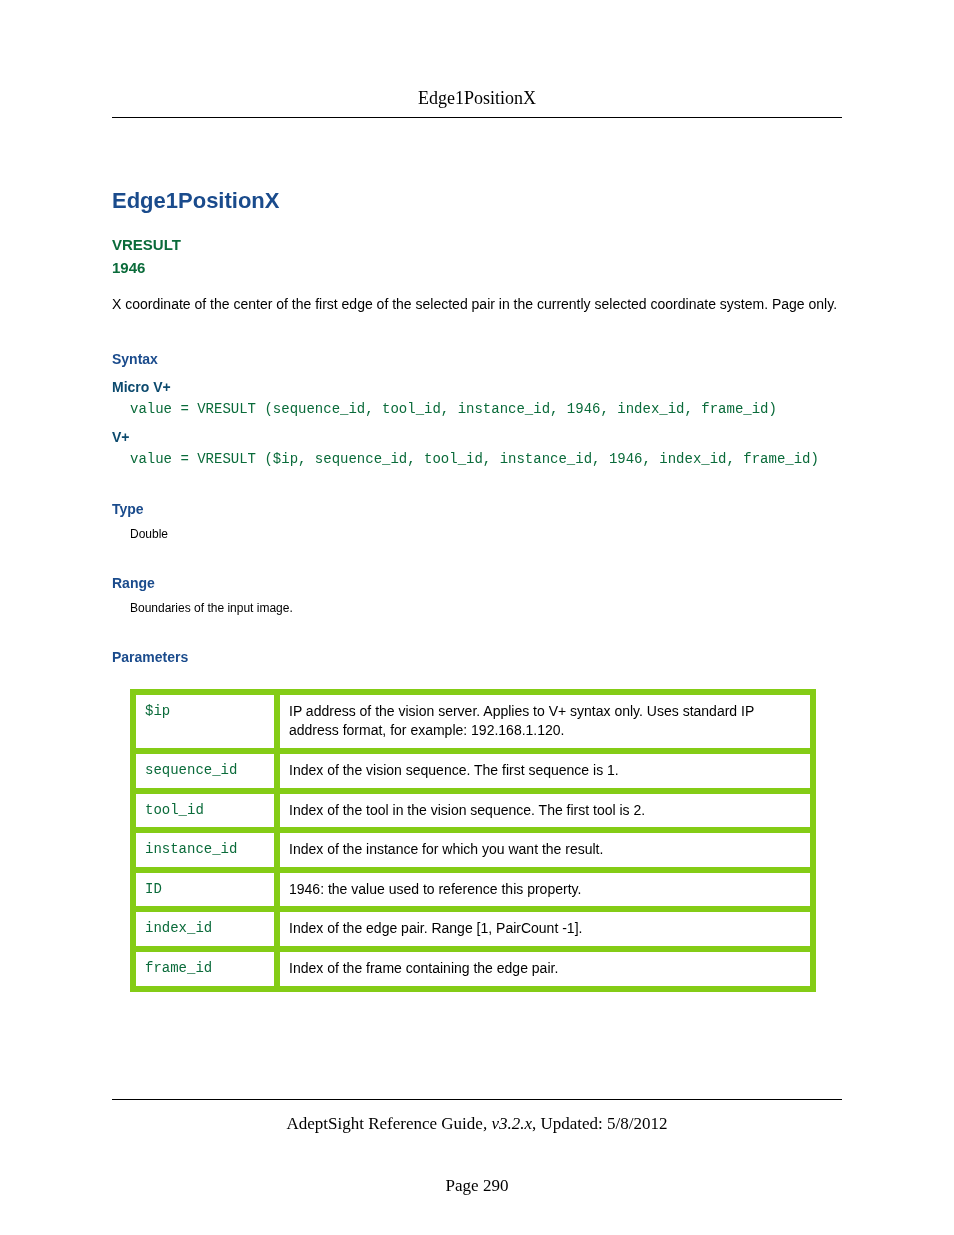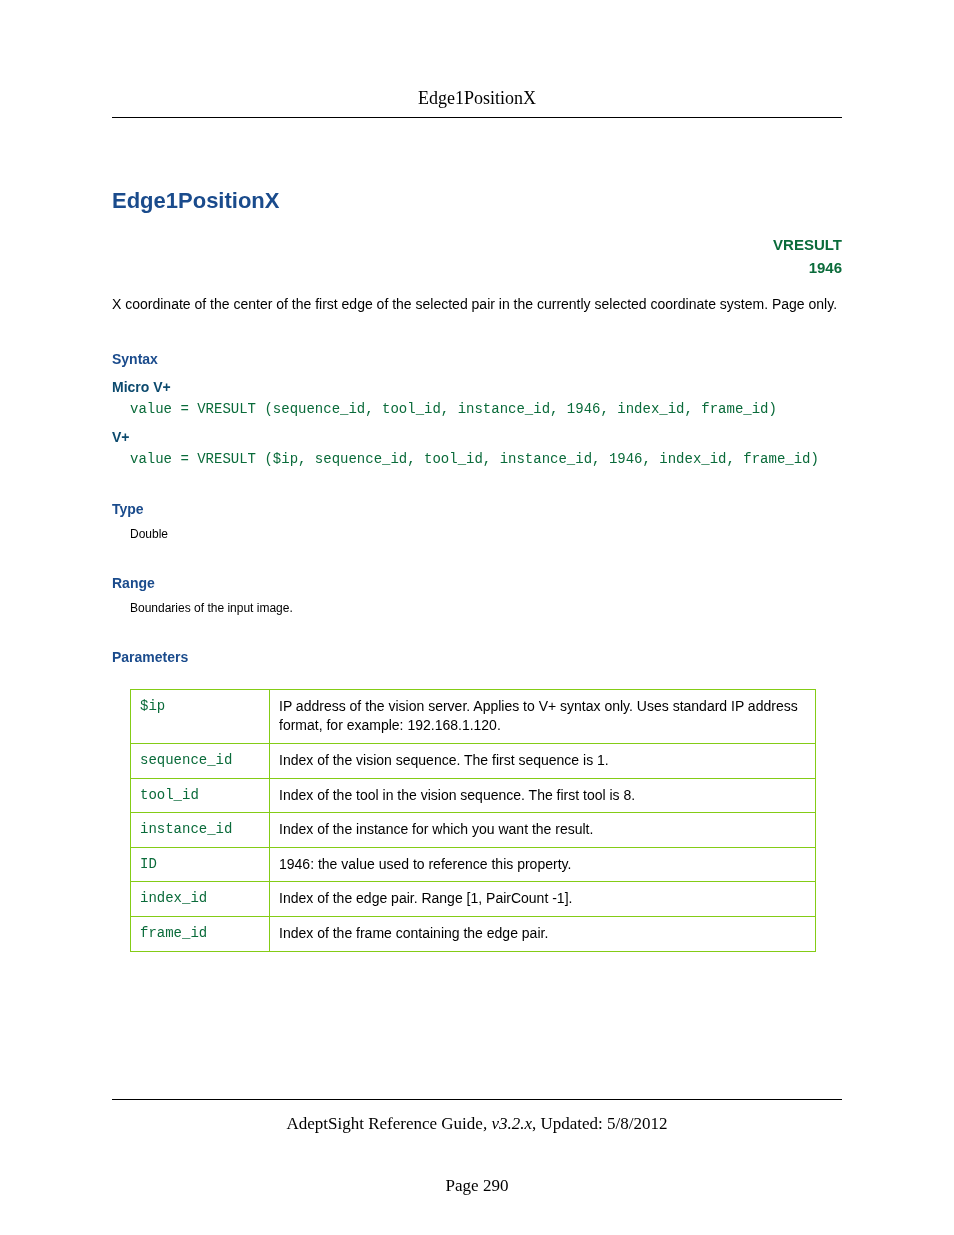--- a/index.html
+++ b/index.html
@@ -31,21 +31,21 @@
     display: flex;
     justify-content: space-between;
     align-items: flex-start;
   }
   .main-title {
     color: #1a4b8c;
     font-weight: bold;
     font-size: 22px;
   }
   .badge-block {
-    text-align: right;
+    text-align: left;
     color: #0a6b3a;
     font-weight: bold;
     font-size: 15px;
     line-height: 1.5;
     margin-top: 20px;
   }
   .description {
     margin-top: 14px;
     line-height: 1.7;
     font-size: 14px;
@@ -75,21 +75,21 @@
     margin-left: 18px;
     font-size: 12px;
   }
   table.params {
     border-collapse: collapse;
     width: 94%;
     margin-top: 24px;
     margin-left: 18px;
   }
   table.params td {
-    border: 1px solid #84cc16;
+    border: 6px solid #84cc16;
     padding: 7px 9px;
     vertical-align: top;
     font-size: 14px;
     line-height: 1.4;
   }
   table.params td.pname {
     font-family: "Courier New", Courier, monospace;
     color: #0a6b3a;
     white-space: nowrap;
     width: 120px;
@@ -153,21 +153,21 @@
       <tr>
         <td class="pname">$ip</td>
         <td>IP address of the vision server. Applies to V+ syntax only. Uses standard IP address format, for example: 192.168.1.120.</td>
       </tr>
       <tr>
         <td class="pname">sequence_id</td>
         <td>Index of the vision sequence. The first sequence is 1.</td>
       </tr>
       <tr>
         <td class="pname">tool_id</td>
-        <td>Index of the tool in the vision sequence. The first tool is 8.</td>
+        <td>Index of the tool in the vision sequence. The first tool is 2.</td>
       </tr>
       <tr>
         <td class="pname">instance_id</td>
         <td>Index of the instance for which you want the result.</td>
       </tr>
       <tr>
         <td class="pname">ID</td>
         <td>1946: the value used to reference this property.</td>
       </tr>
       <tr>

